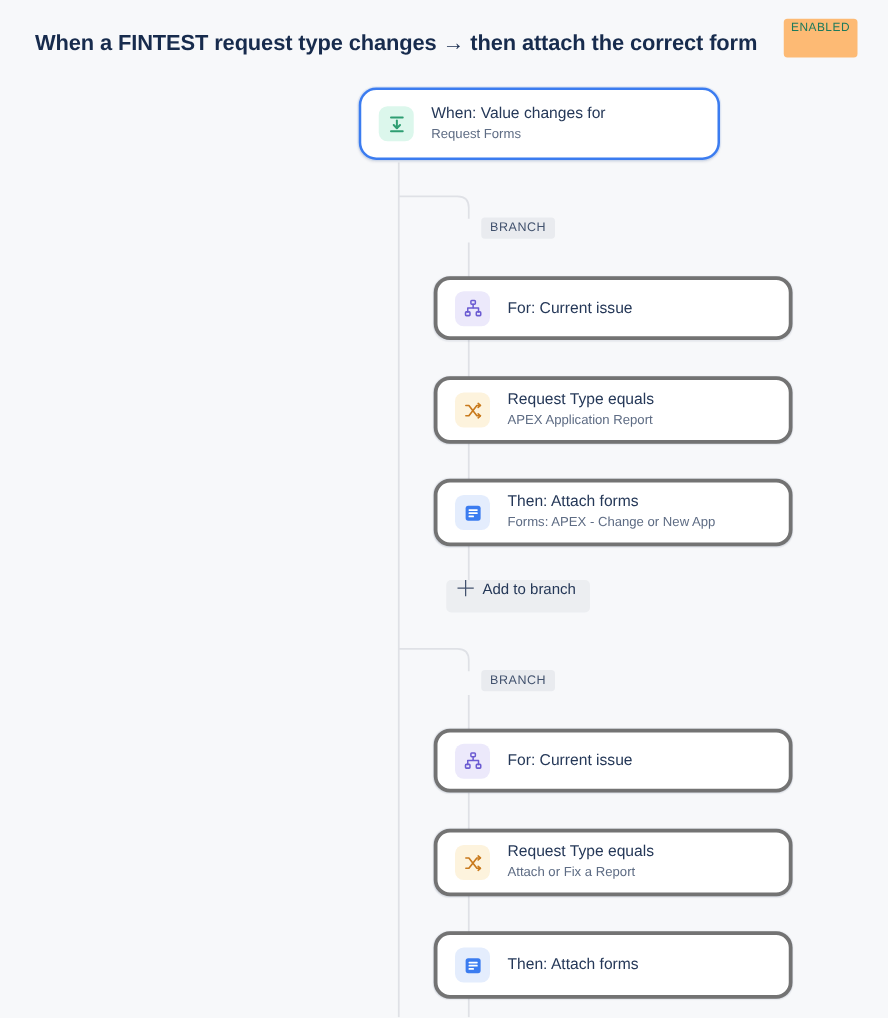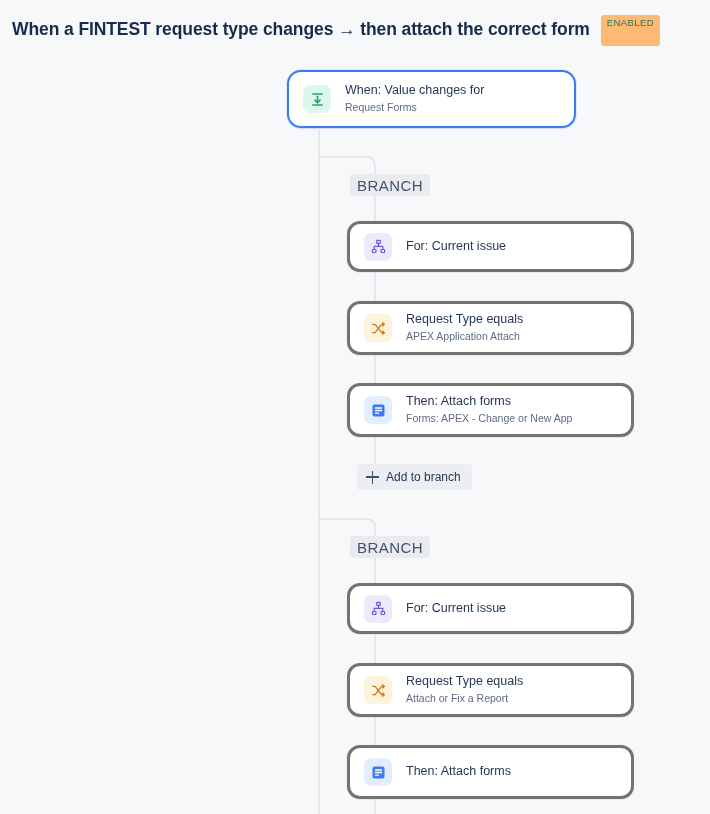--- a/index.html
+++ b/index.html
@@ -13,25 +13,25 @@
   body {
     background: #f7f8fa;
     font-family: "Liberation Sans", sans-serif;
     color: #172b4d;
     position: relative;
   }
 
   
   .header {
     position: absolute;
-    left: 12px;
+    left: 28px;
     top: 14px;
     display: flex;
-    align-items: center;
-    gap: 11px;
+    align-items: flex-end;
+    gap: 21px;
   }
   .rule-title {
     font-size: 17.5px;
     font-weight: 700;
     color: #172b4d;
     letter-spacing: -0.1px;
     white-space: nowrap;
   }
   .status-badge {
     font-size: 9.5px;
@@ -108,37 +108,38 @@
     line-height: 1.3;
     margin-top: 2px;
     white-space: nowrap;
   }
 
   
   .branch-chip {
     position: absolute;
     background: #e9ebef;
     border-radius: 3px;
-    font-size: 15px;
+    font-size: 10px;
     font-weight: 400;
     letter-spacing: 0.45px;
     color: #42526e;
     padding: 4px 7px 3px 7px;
     line-height: 1;
+    margin-left: 35px;
   }
 
   
   .add-branch-btn {
     position: absolute;
     background: #eceef1;
     border: none;
     border-radius: 4px;
     height: 26px;
     display: flex;
-    align-items: center;
+    align-items: flex-start;
     gap: 7px;
     padding: 0 11px 0 9px;
     font-family: "Liberation Sans", sans-serif;
     font-size: 12px;
     color: #253858;
     cursor: pointer;
   }
   .plus-glyph {
     display: inline-block;
     width: 13px;
@@ -220,21 +221,21 @@
     <span class="node-icon icon-orange">
       <svg width="15" height="15" viewBox="0 0 16 16" fill="none">
         <path d="M1.8 3.6H4.4L11.2 12.4H14.2" stroke="#c97a1d" stroke-width="1.4" stroke-linecap="round" stroke-linejoin="round"></path>
         <path d="M1.8 12.4H4.4L11.2 3.6H14.2" stroke="#c97a1d" stroke-width="1.4" stroke-linecap="round" stroke-linejoin="round"></path>
         <path d="M12.3 1.9L14.2 3.6L12.3 5.3" stroke="#c97a1d" stroke-width="1.4" stroke-linecap="round" stroke-linejoin="round"></path>
         <path d="M12.3 10.7L14.2 12.4L12.3 14.1" stroke="#c97a1d" stroke-width="1.4" stroke-linecap="round" stroke-linejoin="round"></path>
       </svg>
     </span>
     <span class="node-text">
       <span class="node-title">Request Type equals</span>
-      <span class="node-sub">APEX Application Attach</span>
+      <span class="node-sub">APEX Application Report</span>
     </span>
   </div>
 
   <div class="node-card" style="left:347px; top:383px; width:287px; height:54px;">
     <span class="node-icon icon-blue">
       <svg width="15" height="15" viewBox="0 0 16 16" fill="none">
         <rect x="1.6" y="1.6" width="12.8" height="12.8" rx="2.2" fill="#3b7cf0"></rect>
         <rect x="4.1" y="4.6" width="7.8" height="1.5" rx="0.5" fill="#ffffff"></rect>
         <rect x="4.1" y="7.3" width="7.8" height="1.5" rx="0.5" fill="#ffffff"></rect>
         <rect x="4.1" y="10.0" width="4.6" height="1.5" rx="0.5" fill="#ffffff"></rect>

